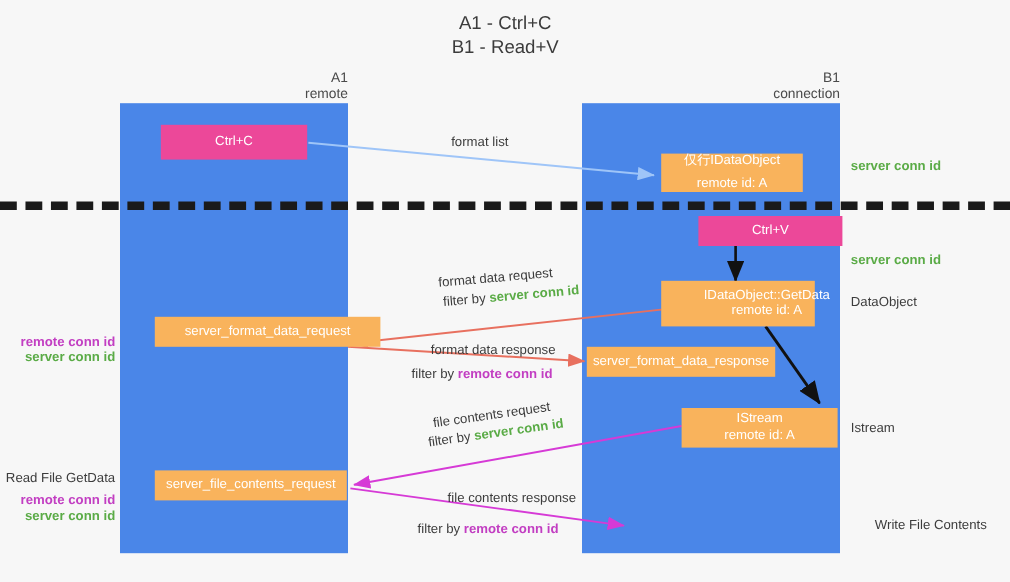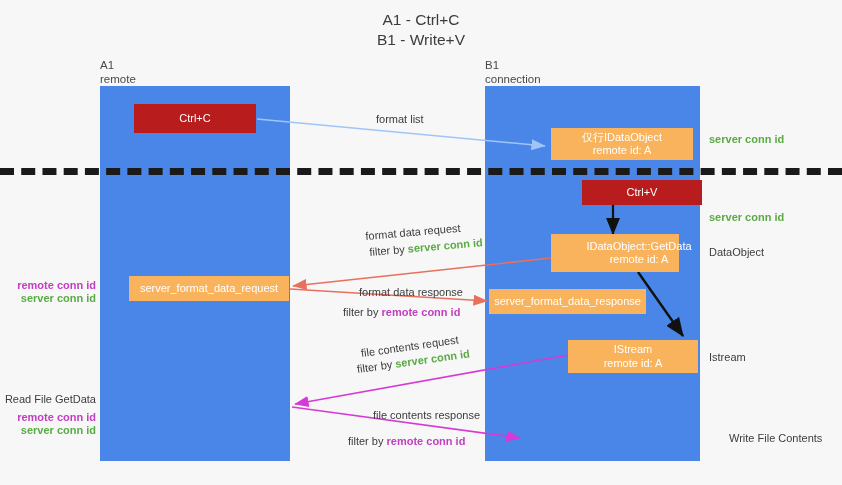--- a/index.html
+++ b/index.html
@@ -16,35 +16,35 @@
   .node{position:absolute;z-index:3;}
 
   
   .title{
     position:absolute;left:0;top:10px;width:842px;text-align:center;
     font-size:15.5px;line-height:20px;color:#3c3c3c;z-index:4;
   }
 
   
   .lane-head{
-    position:absolute;text-align:left;font-size:11.5px;line-height:14px;
+    position:absolute;text-align:right;font-size:11.5px;line-height:14px;
     color:#4a4a4a;z-index:4;
   }
   .lane{
     position:absolute;background:#4a86e8;z-index:1;
   }
 
   
   .box{
     position:absolute;display:flex;flex-direction:column;
     align-items:center;justify-content:center;
     text-align:center;color:#ffffff;font-size:11px;line-height:13.5px;
     box-sizing:border-box;
   }
-  .box.green{background:#b91c1c;}
+  .box.green{background:#ec4899;}
   .box.orange{background:#f9b35c;}
   .box .l2{font-size:11px;}
 
   
   .lbl{
     position:absolute;font-size:11px;line-height:14px;white-space:nowrap;z-index:4;
   }
   .lbl.right{text-align:right;}
   .t-dark{color:#3c3c3c;}
   .t-green{color:#5aab46;font-weight:bold;}
@@ -56,21 +56,21 @@
     border-top:7px dashed #1a1a1a;z-index:5;
   }
 </style>
 </head>
 <body>
 
 <div id="stage">
 
   <div class="title">
     <div>A1 - Ctrl+C</div>
-    <div>B1 - Write+V</div>
+    <div>B1 - Read+V</div>
   </div>
 
   <div class="lane-head" style="left:100px;top:58px;width:190px;">
     <div>A1</div>
     <div>remote</div>
   </div>
   <div class="lane-head" style="left:485px;top:58px;width:215px;">
     <div>B1</div>
     <div>connection</div>
   </div>
@@ -108,47 +108,50 @@
 
     <line x1="292" y1="407" x2="520" y2="438" stroke="#d63ad6" stroke-width="1.6" marker-end="url(#ah-mag)"></line>
   </svg>
 
   <div class="divider"></div>
 
   <div class="box green node" style="left:134px;top:104px;width:122px;height:29px;">
     <div>Ctrl+C</div>
   </div>
 
-  <div class="box orange node" style="left:551px;top:128px;width:142px;height:32px;">
+  <div class="box orange node" style="left:551px;top:128px;width:118px;height:32px;justify-content:space-between;">
     <div>仅行IDataObject</div>
     <div class="l2">remote id: A</div>
   </div>
 
   <div class="box green node" style="left:582px;top:180px;width:120px;height:25px;">
     <div>Ctrl+V</div>
   </div>
 
   <div class="box orange node" style="left:551px;top:234px;width:128px;height:38px;padding-left:48px;">
     <div>IDataObject::GetData</div>
     <div class="l2">remote id: A</div>
   </div>
 
-  <div class="box orange node" style="left:129px;top:276px;width:160px;height:25px;">
+  <div class="box orange node" style="left:129px;top:264px;width:188px;height:25px;">
     <div>server_format_data_request</div>
   </div>
 
   <div class="box orange node" style="left:489px;top:289px;width:157px;height:25px;">
     <div>server_format_data_response</div>
   </div>
 
   <div class="box orange node" style="left:568px;top:340px;width:130px;height:33px;">
     <div>IStream</div>
     <div class="l2">remote id: A</div>
   </div>
 
+  <div class="box orange node" style="left:129px;top:392px;width:160px;height:25px;">
+    <div>server_file_contents_request</div>
+  </div>
 
 
   <div class="lbl t-dark" style="left:376px;top:112px;">format list</div>
 
   <div class="lbl rot" style="left:366px;top:229px;transform:rotate(-5deg);">
     <span class="t-dark">format data request</span>
   </div>
   <div class="lbl rot" style="left:370px;top:245px;transform:rotate(-5deg);">
     <span class="t-dark">filter by</span>
     <span class="t-green">server conn id</span>

